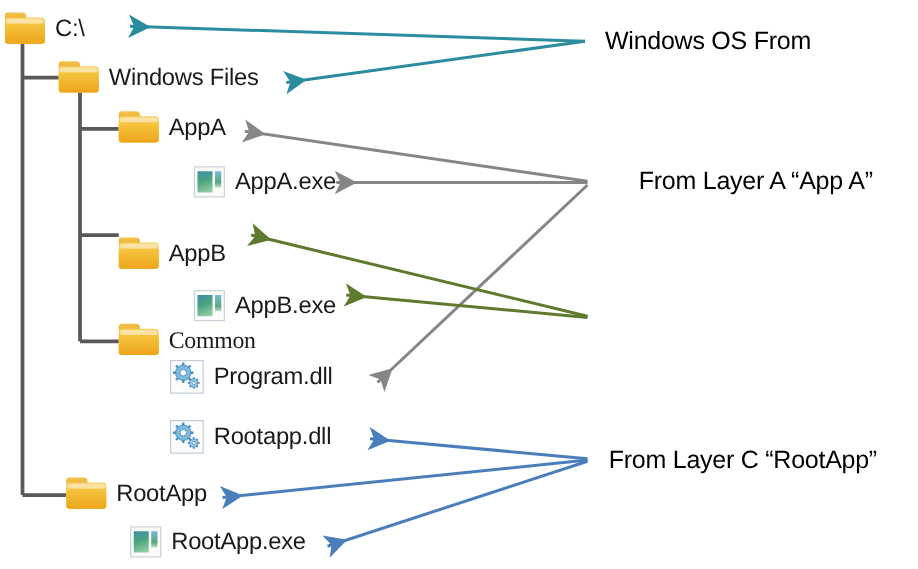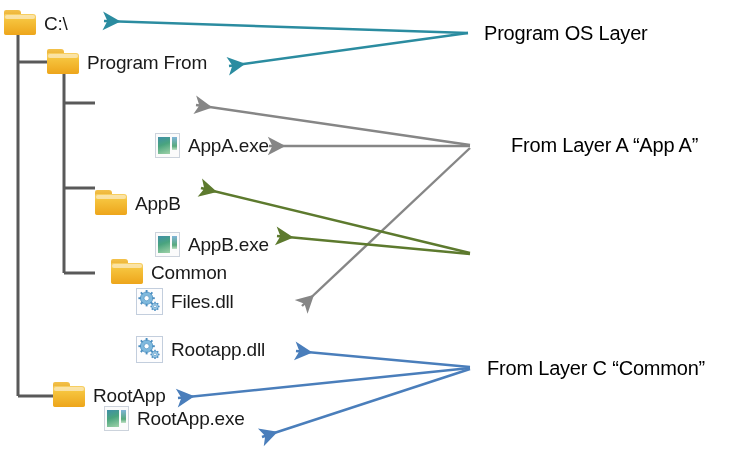--- a/index.html
+++ b/index.html
@@ -209,23 +209,32 @@
     <span class="node-label">C:\</span>
   </div>
 
   <div class="node" style="left:46px; top:49px;">
     <span class="folder-icon">
       <span class="tab"></span>
         <span class="back"></span>
         <span class="shine"></span>
         <span class="front"></span>
     </span>
-    <span class="node-label">Program From</span>
-  </div>
-
+    <span class="node-label">Windows Files</span>
+  </div>
+
+  <div class="node" style="left:94px; top:89px;">
+    <span class="folder-icon">
+      <span class="tab"></span>
+        <span class="back"></span>
+        <span class="shine"></span>
+        <span class="front"></span>
+    </span>
+    <span class="node-label">AppA</span>
+  </div>
 
   <div class="node" style="left:155px; top:133px;text-align:center;">
     <span class="exe-icon">
       <span class="blockA"></span>
         <span class="blockB"></span>
     </span>
     <span class="node-label">AppA.exe</span>
   </div>
 
   <div class="node" style="left:94px; top:174px;margin-top:16px;">
@@ -239,21 +248,21 @@
   </div>
 
   <div class="node" style="left:155px; top:212px;margin-top:20px;">
     <span class="exe-icon">
       <span class="blockA"></span>
         <span class="blockB"></span>
     </span>
     <span class="node-label">AppB.exe</span>
   </div>
 
-  <div class="node" style="left:110px; top:259px;">
+  <div class="node" style="left:94px; top:259px;font-family:Liberation Serif, serif;">
     <span class="folder-icon">
       <span class="tab"></span>
         <span class="back"></span>
         <span class="shine"></span>
         <span class="front"></span>
     </span>
     <span class="node-label">Common</span>
   </div>
 
   <div class="node" style="left:136px; top:288px;">
@@ -284,21 +293,21 @@
             <path d="M-7.4,0 L-5,0"></path>
               <path d="M5,0 L7.4,0"></path>
             <path d="M-5.2,-5.2 L-3.5,-3.5"></path>
               <path d="M3.5,3.5 L5.2,5.2"></path>
             <path d="M5.2,-5.2 L3.5,-3.5"></path>
               <path d="M-3.5,3.5 L-5.2,5.2"></path>
           </g>
         </g>
       </svg>
     </span>
-    <span class="node-label">Files.dll</span>
+    <span class="node-label">Program.dll</span>
   </div>
 
   <div class="node" style="left:136px; top:336px;">
     <span class="dll-icon">
       <svg width="25" height="25" viewBox="0 0 25 25">
         <g transform="translate(9.6,9.2)">
           <circle cx="0" cy="0" r="6.2" fill="#7fb9dd" stroke="#4b8ec0" stroke-width="0.7"></circle>
           <circle cx="0" cy="0" r="2.6" fill="#ffffff" stroke="#4b8ec0" stroke-width="0.7"></circle>
           <g stroke="#4b8ec0" stroke-width="1.9" fill="none">
             <path d="M0,-8.2 L0,-5.6"></path>
@@ -333,25 +342,25 @@
   <div class="node" style="left:52px; top:382px;">
     <span class="folder-icon">
       <span class="tab"></span>
         <span class="back"></span>
         <span class="shine"></span>
         <span class="front"></span>
     </span>
     <span class="node-label">RootApp</span>
   </div>
 
-  <div class="node" style="left:104px; top:406px;align-items:center;">
+  <div class="node" style="left:104px; top:421px;align-items:center;">
     <span class="exe-icon">
       <span class="blockA"></span>
         <span class="blockB"></span>
     </span>
     <span class="node-label">RootApp.exe</span>
   </div>
 
-  <div class="annotation" style="left:484px; top:22px;">Program OS Layer</div>
+  <div class="annotation" style="left:484px; top:22px;">Windows OS From</div>
   <div class="annotation" style="left:487px; top:134px;margin-left:24px;">From Layer A “App A”</div>
-  <div class="annotation" style="left:487px; top:357px;">From Layer C “Common”</div>
+  <div class="annotation" style="left:487px; top:357px;">From Layer C “RootApp”</div>
 
 </div>
 
 </body></html>

